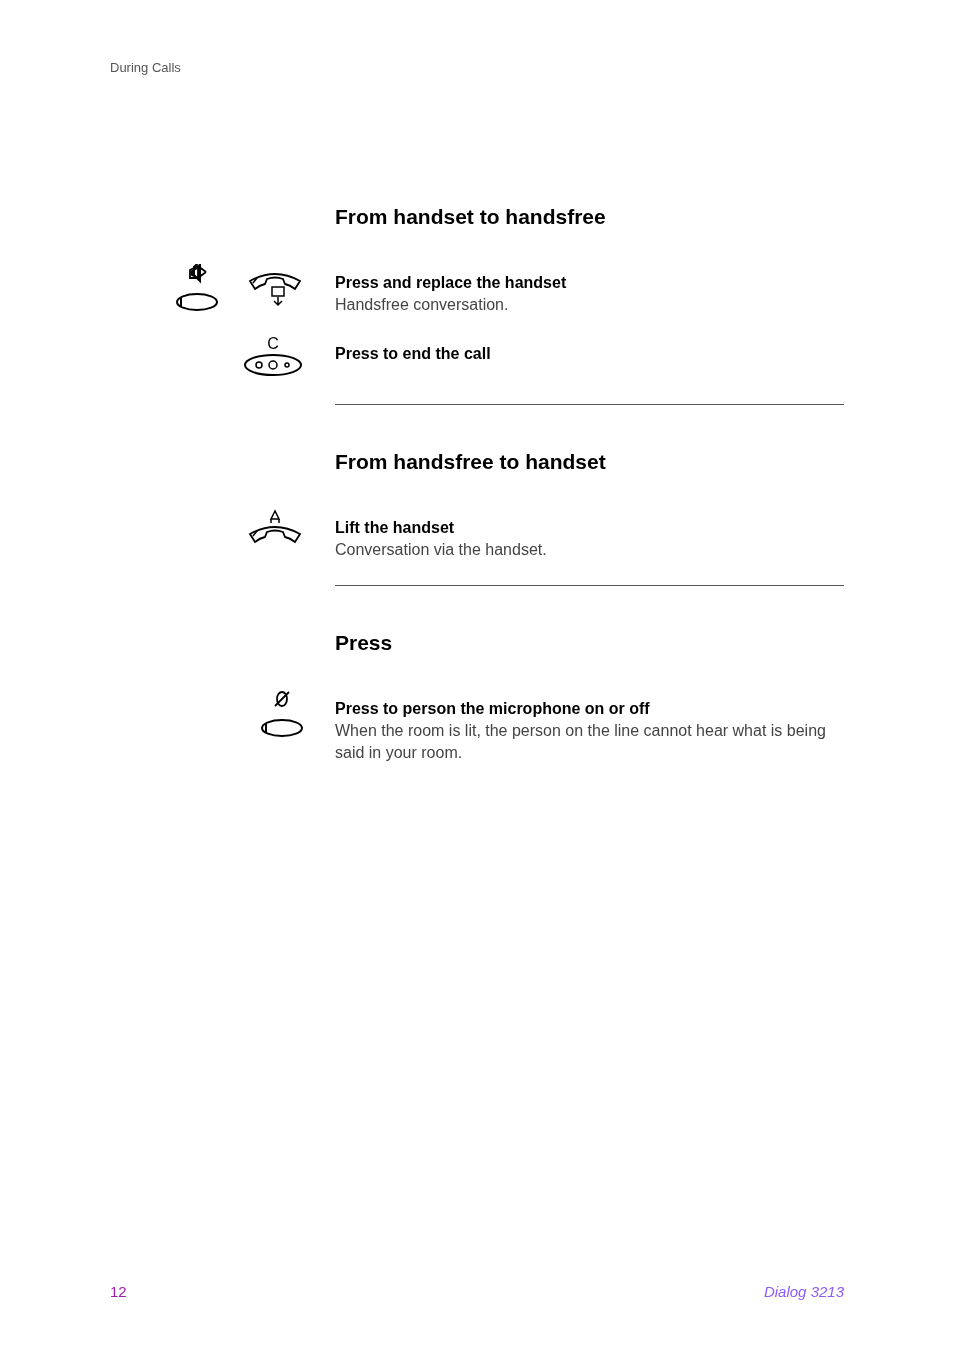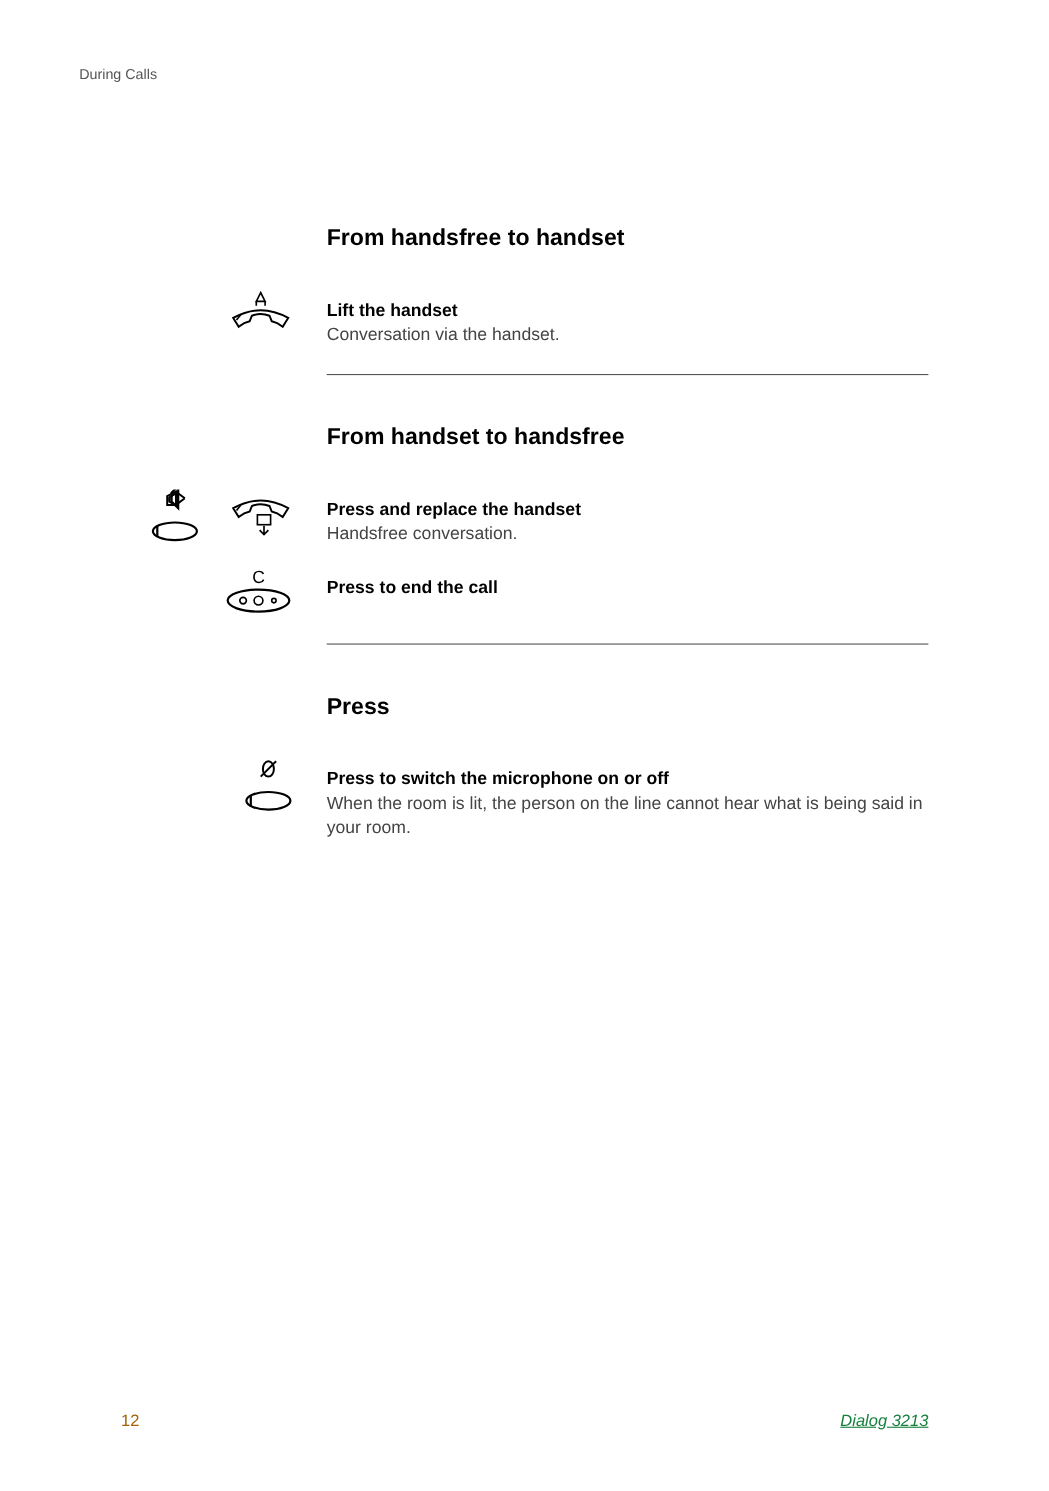--- a/index.html
+++ b/index.html
@@ -5,21 +5,21 @@
   * { margin: 0; padding: 0; box-sizing: border-box; }
   body {
     width: 954px;
     height: 1355px;
     font-family: Helvetica, Arial, sans-serif;
     background: #fff;
     color: #000;
     position: relative;
   }
   .page {
-    padding: 60px 110px 50px 72px;
+    padding: 60px 110px 50px 110px;
     height: 100%;
     position: relative;
   }
   .header {
     font-size: 13px;
     color: #555;
     margin-bottom: 130px;
   }
   .section {
     margin-bottom: 45px;
@@ -61,53 +61,29 @@
   }
   .footer {
     position: absolute;
     bottom: 55px;
     left: 110px;
     right: 110px;
     display: flex;
     justify-content: space-between;
     font-size: 15px;
   }
-  .footer .model { font-style: italic; color: #15803d; text-decoration: underline; }
-  .footer .page-num { color: #a16207; }
+  .footer .model { font-style: italic; color: #8b5cf6; }
+  .footer .page-num { color: #a21caf; }
   svg { display: block; }
 </style>
 </head>
 <body>
 
 <div class="page">
   <div class="header">During Calls</div>
-
-  <div class="section">
-    <div class="section-title">From handsfree to handset</div>
-
-    <div class="row">
-      <div class="icon-cell">
-        <span>
-          <svg width="60" height="40" viewBox="0 0 60 40">
-            <path d="M30 2 L26 10 L34 10 Z" fill="none" stroke="#000" stroke-width="1.5"></path>
-            <line x1="26" y1="10" x2="26" y2="14" stroke="#000" stroke-width="1.5"></line>
-            <line x1="34" y1="10" x2="34" y2="14" stroke="#000" stroke-width="1.5"></line>
-            <path d="M5 25 Q30 11 55 25 L50 33 Q45 29 40 28 L38 23 Q30 20 22 23 L20 28 Q15 29 10 33 Z" fill="none" stroke="#000" stroke-width="1.8"></path>
-            <line x1="8" y1="27" x2="12" y2="22" stroke="#000" stroke-width="1.5"></line>
-          </svg>
-        </span>
-      </div>
-      <div class="text-cell">
-        <b>Lift the handset</b><br>
-        <span>Conversation via the handset.</span>
-      </div>
-    </div>
-
-    <hr class="divider">
-  </div>
 
   <div class="section">
     <div class="section-title">From handset to handsfree</div>
 
     <div class="row">
       <div class="icon-cell">
         <span>
           <svg width="46" height="50" viewBox="0 0 46 50">
             <path d="M14 2 L14 14 L6 14 L6 6 Z M14 2 L22 8 M14 14 L22 8" fill="none" stroke="#000" stroke-width="1.8" transform="translate(10,0)"></path>
             <path d="M26 0 L20 6 L20 14 L26 20 Z" fill="none" stroke="#000" stroke-width="2" transform="translate(0,-3)"></path>
@@ -148,35 +124,59 @@
       </div>
       <div class="text-cell">
         <b>Press to end the call</b>
       </div>
     </div>
 
     <hr class="divider">
   </div>
 
   <div class="section">
+    <div class="section-title">From handsfree to handset</div>
+
+    <div class="row">
+      <div class="icon-cell">
+        <span>
+          <svg width="60" height="40" viewBox="0 0 60 40">
+            <path d="M30 2 L26 10 L34 10 Z" fill="none" stroke="#000" stroke-width="1.5"></path>
+            <line x1="26" y1="10" x2="26" y2="14" stroke="#000" stroke-width="1.5"></line>
+            <line x1="34" y1="10" x2="34" y2="14" stroke="#000" stroke-width="1.5"></line>
+            <path d="M5 25 Q30 11 55 25 L50 33 Q45 29 40 28 L38 23 Q30 20 22 23 L20 28 Q15 29 10 33 Z" fill="none" stroke="#000" stroke-width="1.8"></path>
+            <line x1="8" y1="27" x2="12" y2="22" stroke="#000" stroke-width="1.5"></line>
+          </svg>
+        </span>
+      </div>
+      <div class="text-cell">
+        <b>Lift the handset</b><br>
+        <span>Conversation via the handset.</span>
+      </div>
+    </div>
+
+    <hr class="divider">
+  </div>
+
+  <div class="section">
     <div class="section-title">Press</div>
 
     <div class="row">
       <div class="icon-cell">
         <span>
           <svg width="46" height="50" viewBox="0 0 46 50">
             <ellipse cx="23" cy="9" rx="5" ry="7" fill="none" stroke="#000" stroke-width="1.8"></ellipse>
             <line x1="16" y1="16" x2="30" y2="2" stroke="#000" stroke-width="1.8"></line>
             <ellipse cx="23" cy="38" rx="20" ry="8" fill="none" stroke="#000" stroke-width="2"></ellipse>
             <line x1="7" y1="33" x2="7" y2="43" stroke="#000" stroke-width="2"></line>
           </svg>
         </span>
       </div>
       <div class="text-cell">
-        <b>Press to switch the microphone on or off</b><br>
+        <b>Press to person the microphone on or off</b><br>
         <span>When the room is lit, the person on the line cannot hear what is being said in your room.</span>
       </div>
     </div>
   </div>
 
   <div class="footer">
     <span class="page-num">12</span>
     <span class="model">Dialog 3213</span>
   </div>
 </div>

